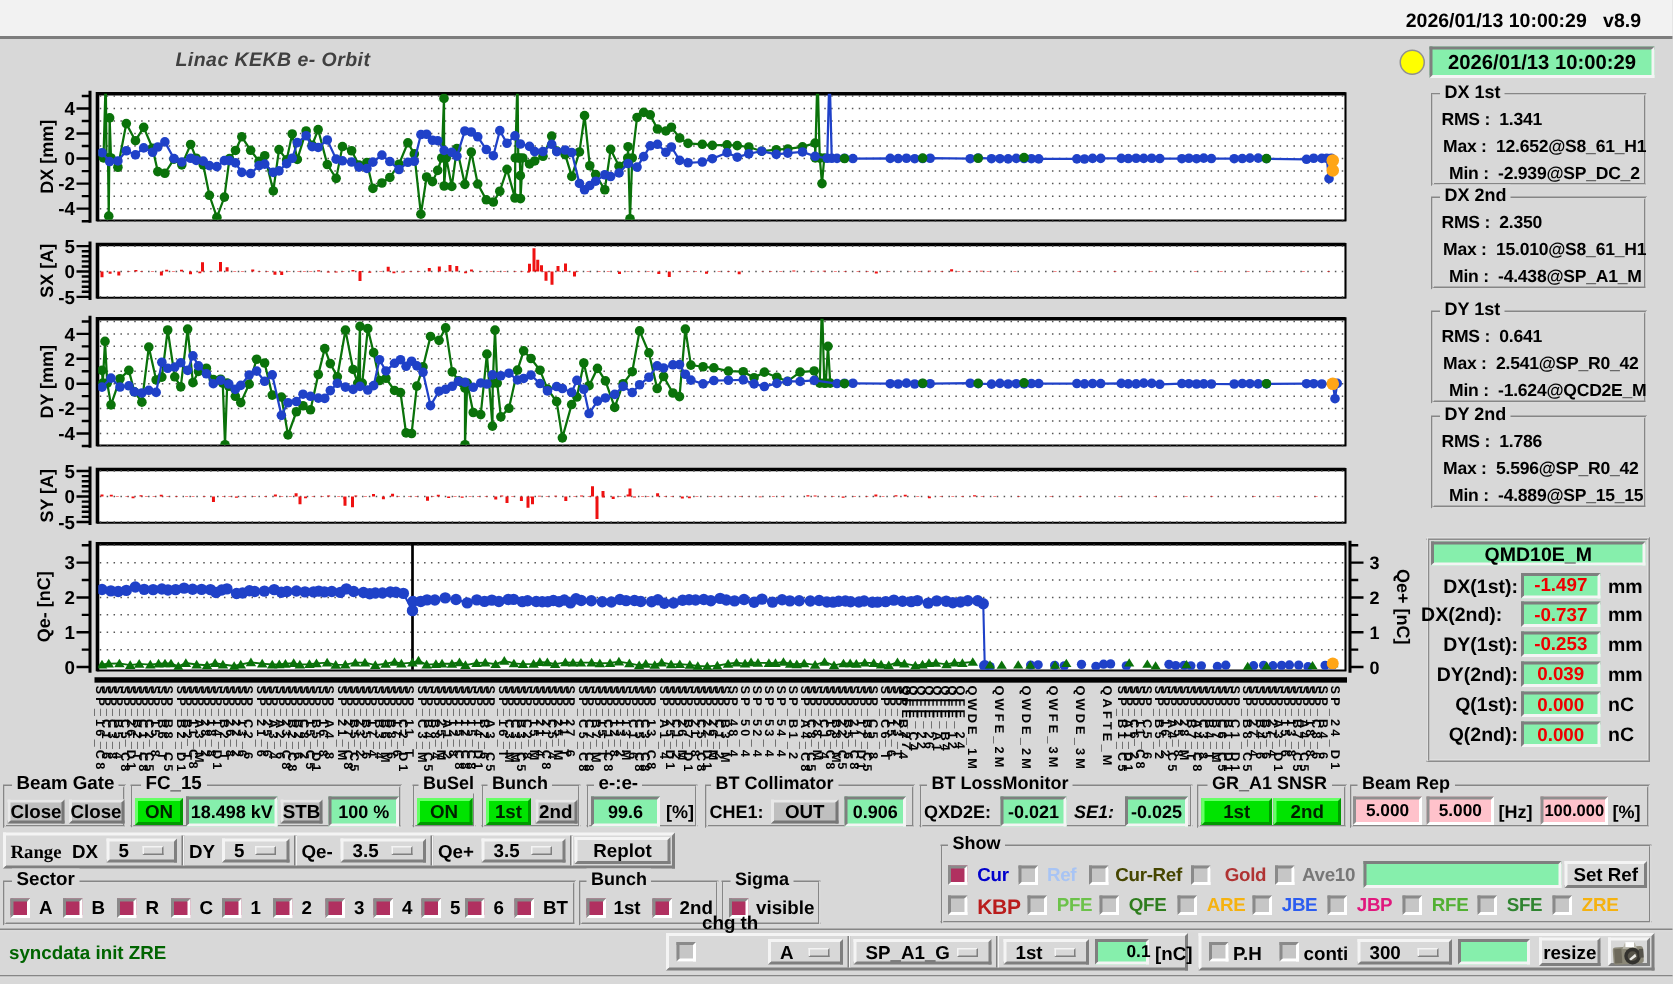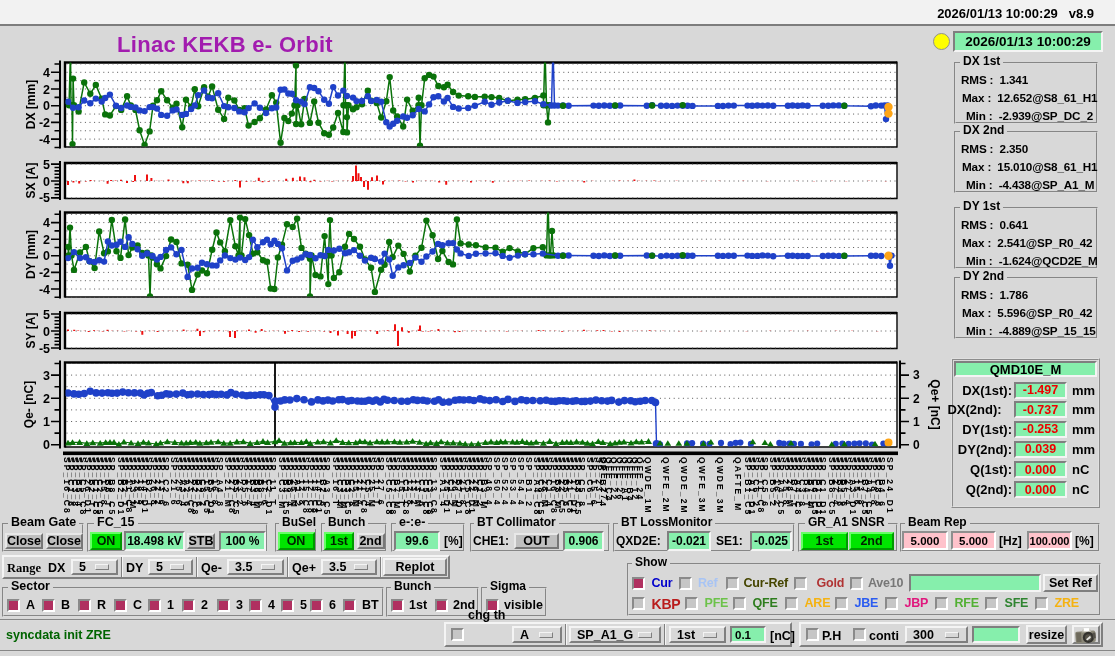--- a/index.html
+++ b/index.html
@@ -1,19 +1,19 @@
 <!DOCTYPE html>
 <html><head><meta charset="utf-8"><style>
 * { margin:0; padding:0; box-sizing:border-box; }
 body { width:1115px; height:656px; position:relative; overflow:hidden;
   background:#d8d8d8; font-family:"Liberation Sans",sans-serif; font-weight:bold; }
 #topbar { position:absolute; left:0; top:0; width:1115px; height:26px; background:#f2f2f2;
   border-bottom:2px solid #7d7d7d; color:#000; font-size:13px; text-align:right;
   padding:6px 21px 0 0; }
-#maintitle { position:absolute; left:117px; top:32px; color:#a21caf; font-size:22px; letter-spacing:0.3px; }
+#maintitle { position:absolute; left:117px; top:32px; color:#404040; font-size:13px; letter-spacing:0.3px;font-style:italic; }
 #ycirc { position:absolute; left:933px; top:33px; width:17px; height:17px; border-radius:50%;
   background:#ffff00; border:1px solid #909090; }
 svg.overlay { position:absolute; left:0; top:0; }
 .fr { position:absolute; border:2px groove #dadada; }
 .frt { position:absolute; background:#d8d8d8; padding:0 3px; color:#000; }
 .bl { position:absolute; color:#000; white-space:nowrap; }
 .btn { position:absolute; background:#d8d8d8; color:#000; text-align:center;
   border-top:2px solid #f4f4f4; border-left:2px solid #f4f4f4;
   border-right:2px solid #7f7f7f; border-bottom:2px solid #7f7f7f;
   display:flex; align-items:center; justify-content:center; }
@@ -22,21 +22,21 @@
   border-right:2px solid #777; border-bottom:2px solid #777;
   display:flex; align-items:center; justify-content:center; }
 .btng { position:absolute; background:#00e400; color:#002200; text-align:center;
   border-top:2px solid #66ff66; border-left:2px solid #66ff66;
   border-right:2px solid #009900; border-bottom:2px solid #009900;
   display:flex; align-items:center; justify-content:center; }
 .wbox { position:absolute; background:#86efac; color:#000;
   border-top:2px solid #7f7f7f; border-left:2px solid #7f7f7f;
   border-right:2px solid #f4f4f4; border-bottom:2px solid #f4f4f4;
   display:flex; align-items:center; justify-content:center; }
-.wbox[style*="text-align:left"] { justify-content:flex-start; padding-left:3px; }
+.wbox[style*="text-align:left"] { justify-content:flex-start; padding-left:19px; }
 .pbox { position:absolute; background:#ffc2cb; color:#000;
   border-top:2px solid #8f8f8f; border-left:2px solid #8f8f8f;
   border-right:2px solid #fff; border-bottom:2px solid #fff;
   display:flex; align-items:center; justify-content:center; }
 .cbu, .cbc { position:absolute;
   border-top:2px solid #8a8a8a; border-left:2px solid #8a8a8a;
   border-right:2px solid #fff; border-bottom:2px solid #fff; }
 .cbu { background:#c6c6c6; }
 .cbc { background:#b03060; }
 .menu { justify-content:flex-start; padding-left:6px; }
@@ -1167,21 +1167,21 @@
 <div class="bl" style="left:444px;top:534px;font-size:12px;">[%]</div>
 <div class="fr" style="left:470px;top:523px;width:140px;height:29px"></div>
 <div class="frt" style="left:474px;top:515px;font-size:12px">BT Collimator</div>
 <div class="bl" style="left:473px;top:534px;font-size:12px;">CHE1:</div>
 <div class="btnd" style="left:514px;top:533px;width:45px;height:16px;font-size:12.5px">OUT</div>
 <div class="wbox" style="left:563px;top:531px;width:41px;height:20px;font-size:12px;color:#000;text-align:center">0.906</div>
 <div class="fr" style="left:613px;top:523px;width:182px;height:29px"></div>
 <div class="frt" style="left:618px;top:515px;font-size:12px">BT LossMonitor</div>
 <div class="bl" style="left:616px;top:534px;font-size:12px;">QXD2E:</div>
 <div class="wbox" style="left:667px;top:531px;width:44px;height:20px;font-size:12px;color:#000;text-align:center">-0.021</div>
-<div class="bl" style="left:716px;top:534px;font-size:12px;">SE1:</div>
+<div class="bl" style="left:716px;top:534px;font-size:12px;font-style:italic;">SE1:</div>
 <div class="wbox" style="left:750px;top:531px;width:42px;height:20px;font-size:12px;color:#000;text-align:center">-0.025</div>
 <div class="fr" style="left:798px;top:523px;width:100px;height:29px"></div>
 <div class="frt" style="left:805px;top:515px;font-size:12px">GR_A1 SNSR</div>
 <div class="btng" style="left:801px;top:532px;width:47px;height:18px;font-size:12.5px">1st</div>
 <div class="btng" style="left:849px;top:532px;width:45px;height:18px;font-size:12.5px">2nd</div>
 <div class="fr" style="left:900px;top:523px;width:200px;height:29px"></div>
 <div class="frt" style="left:905px;top:515px;font-size:12px">Beam Rep</div>
 <div class="pbox" style="left:902px;top:531px;width:46px;height:19px;font-size:11.5px">5.000</div>
 <div class="pbox" style="left:951px;top:531px;width:45px;height:19px;font-size:11.5px">5.000</div>
 <div class="bl" style="left:999px;top:534px;font-size:12px;">[Hz]</div>

